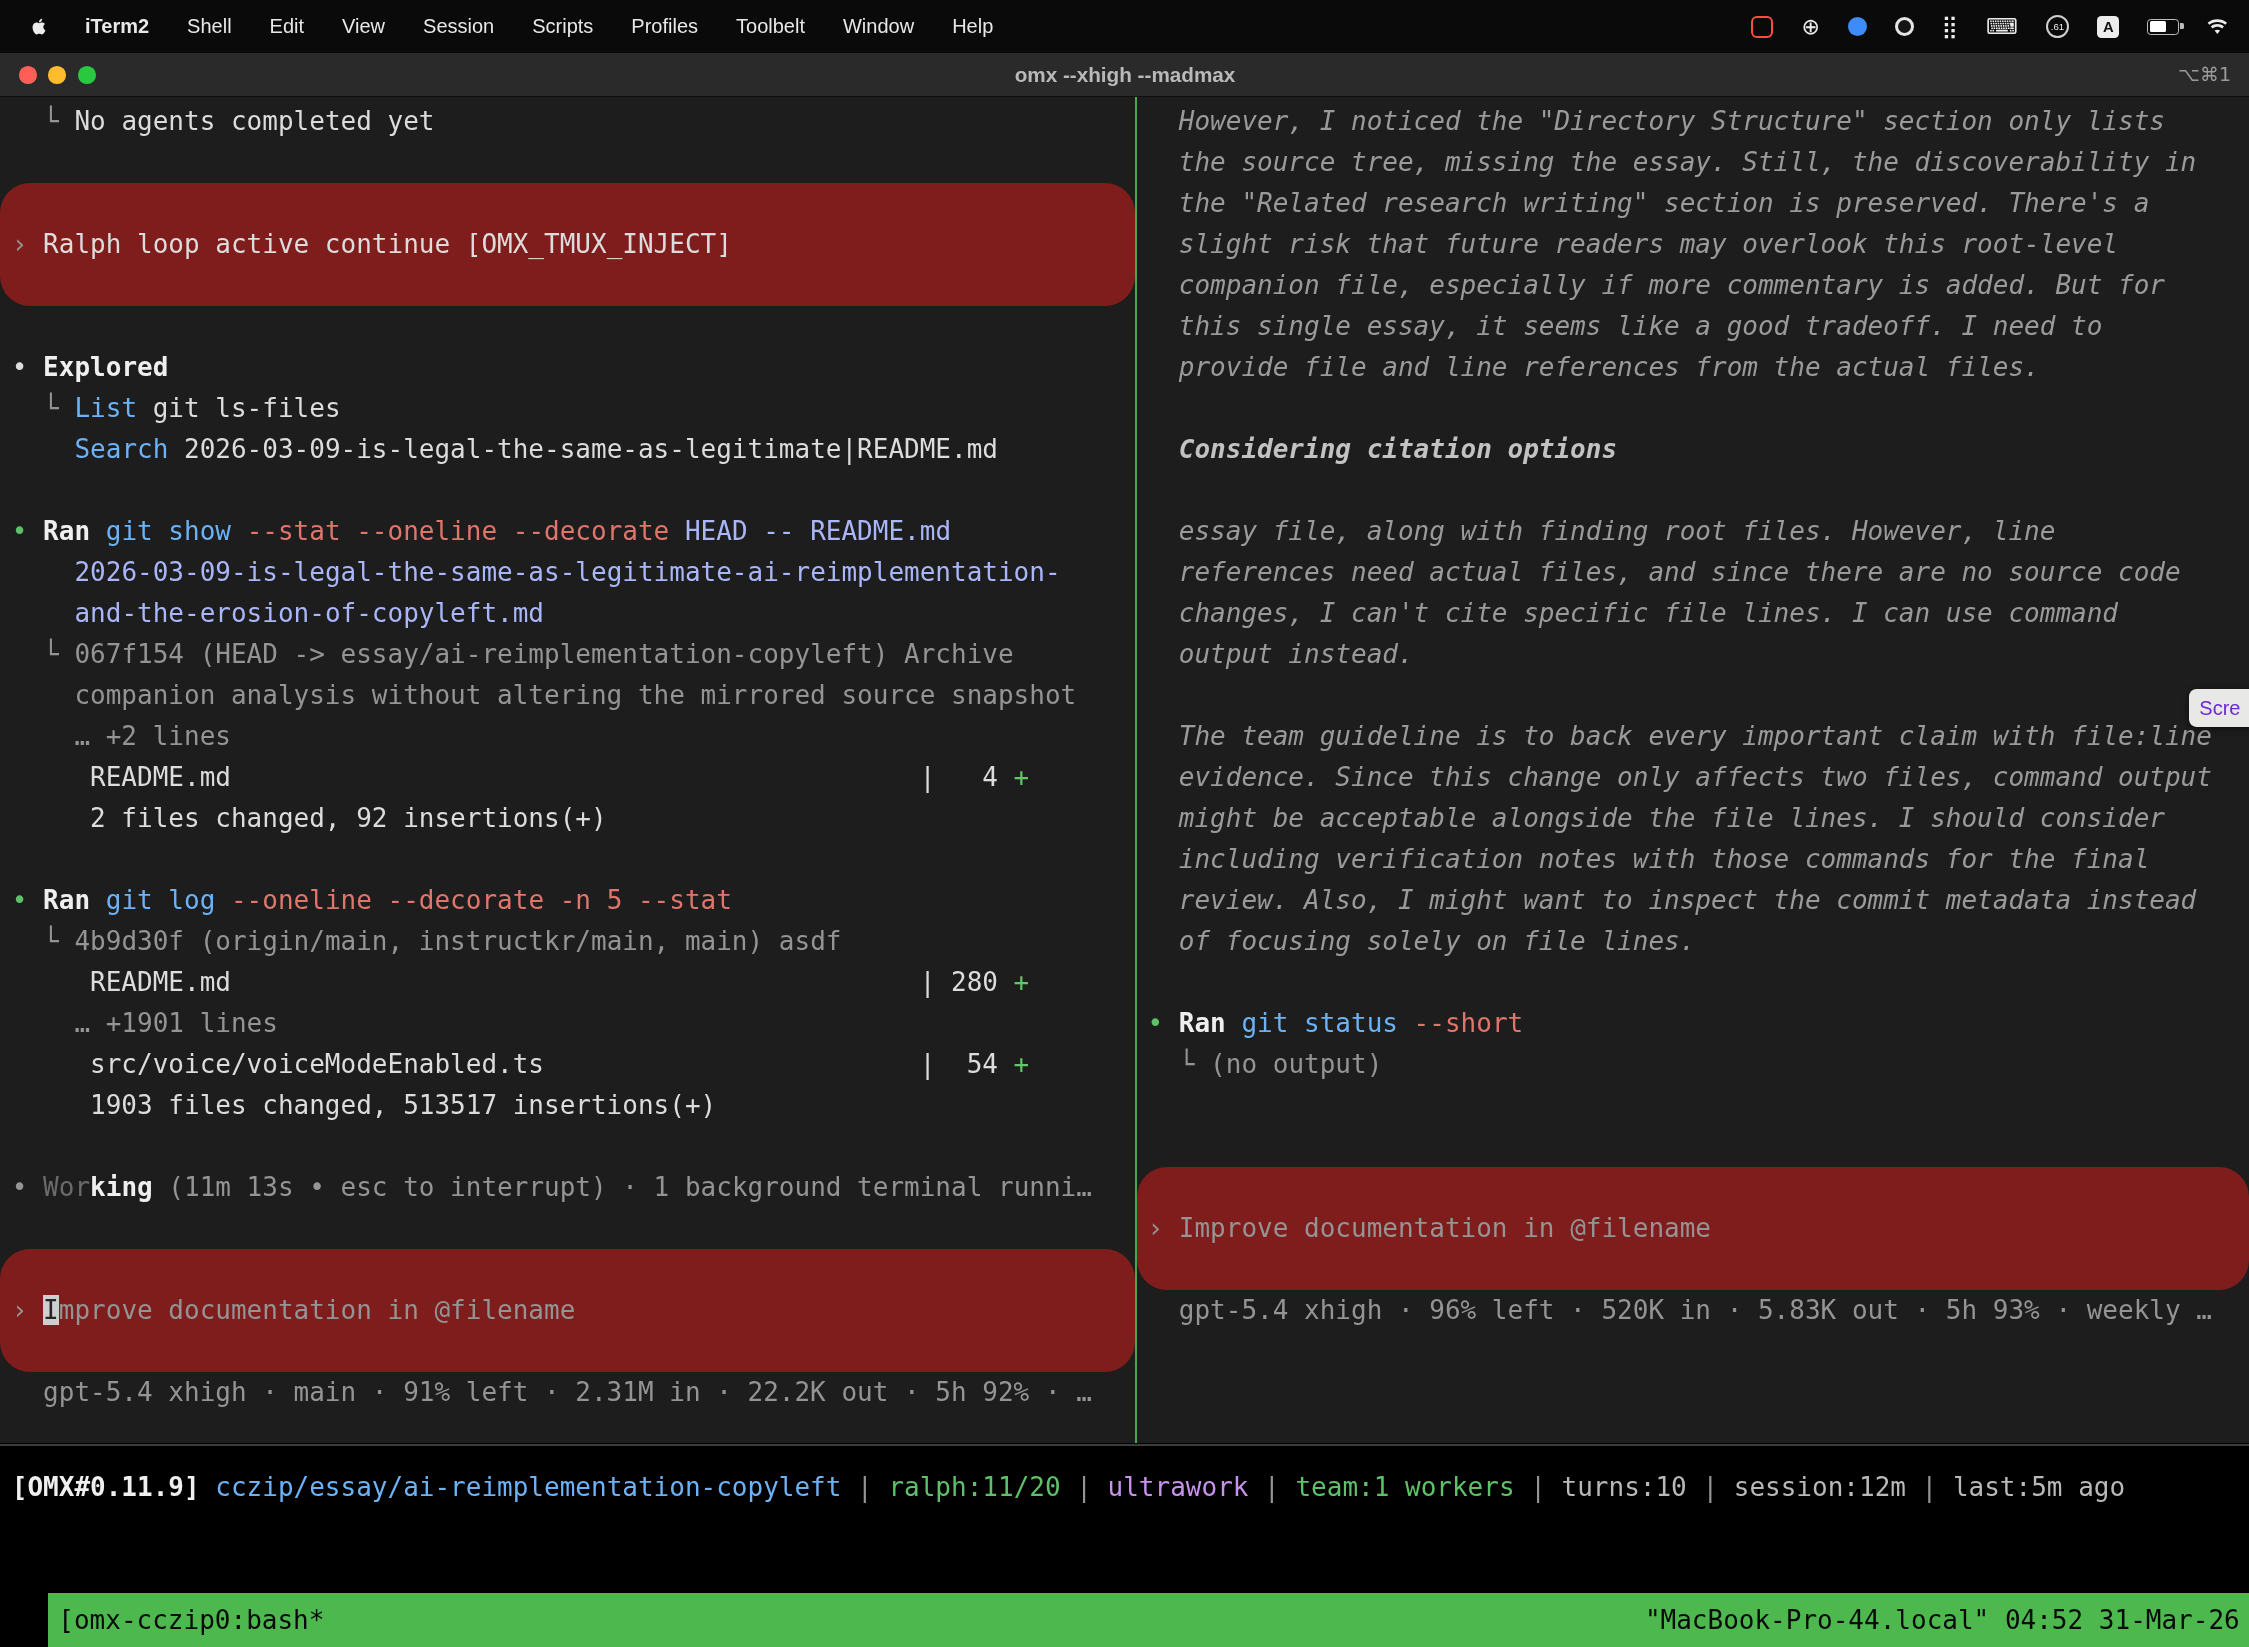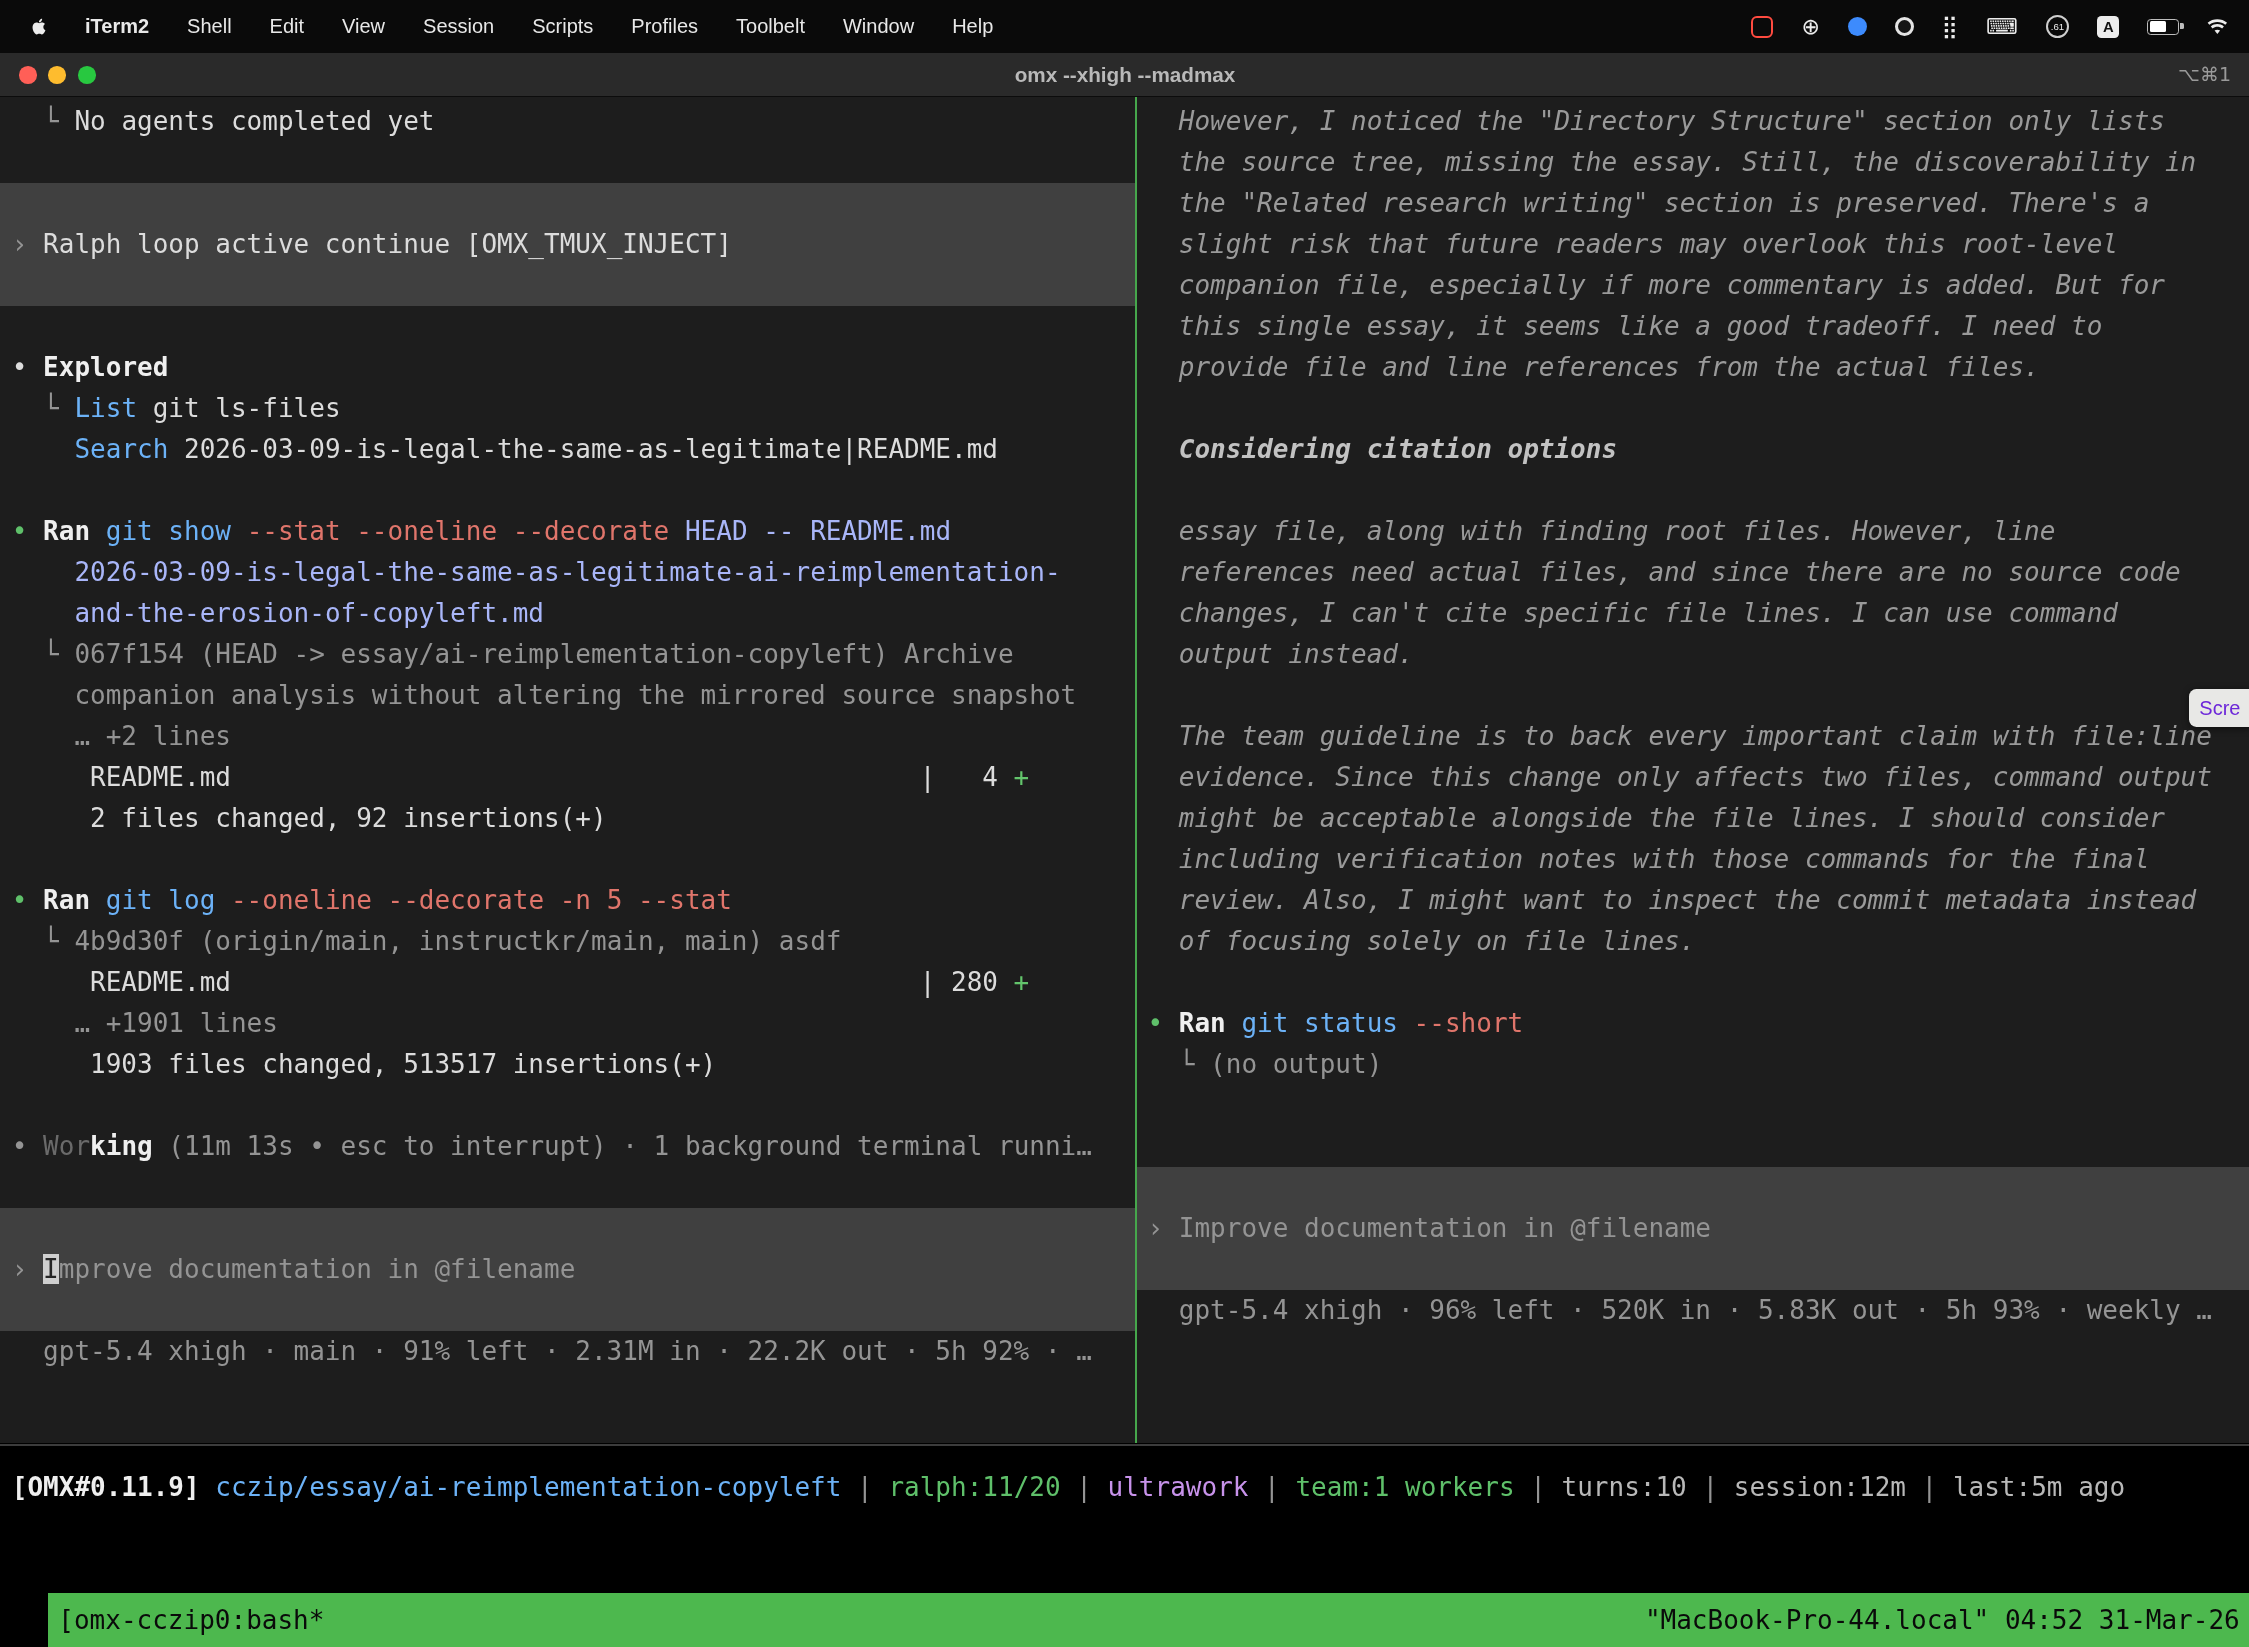--- a/index.html
+++ b/index.html
@@ -41,21 +41,21 @@
           font-family:"DejaVu Sans",sans-serif;font-size:19px;}
 
   
   .term{position:absolute;top:97px;left:0;width:2250px;height:1346px;background:#1d1d1d;
         display:flex;overflow:hidden;}
   .pane{box-sizing:border-box;overflow:hidden;}
   .pane-left{width:1135px;padding:4.4px 11.8px 0 11.8px;}
   .pane-divider{width:2.2px;background:#46a74c;}
   .pane-right{width:1112px;padding:4.4px 11.8px 0 10.3px;}
   .trow{height:41px;line-height:41px;font-size:26px;white-space:pre;overflow:hidden;color:#dcdcdc;}
-  .tbox{background:#404040;margin:0 -11.8px;padding:41px 11.8px;}
+  .tbox{background:#7f1d1d;margin:0 -11.8px;padding:41px 11.8px;border-radius:30px;}
   .pane-right .tbox{margin-left:-10.3px;padding-left:10.3px;}
 
   
   .s-fg{color:#dcdcdc;margin-top:16px;}
   .s-b{color:#efefef;font-weight:700;}
   .s-dim{color:#949494;}
   .s-dim2{color:#6a6a6a;}
   .s-grn{color:#5fc06a;}
   .s-blu{color:#6cb2f7;}
   .s-red{color:#e0756b;}
@@ -157,20 +157,21 @@
         <div class="trow"><span class="s-dim">  └ </span><span class="s-dim">067f154 (HEAD -&gt; essay/ai-reimplementation-copyleft) Archive</span></div>
         <div class="trow"><span class="s-dim">    companion analysis without altering the mirrored source snapshot</span></div>
         <div class="trow"><span class="s-dim">    … +2 lines</span></div>
         <div class="trow"><span class="s-fg">     README.md                                            |   4 </span><span class="s-plus">+</span></div>
         <div class="trow"><span class="s-fg">     2 files changed, 92 insertions(+)</span></div>
         <div class="trow"></div>
         <div class="trow"><span class="s-grn">• </span><span class="s-b">Ran </span><span class="s-blu">git log </span><span class="s-red">--oneline --decorate -n 5 --stat</span></div>
         <div class="trow"><span class="s-dim">  └ </span><span class="s-dim">4b9d30f (origin/main, instructkr/main, main) asdf</span></div>
         <div class="trow"><span class="s-fg">     README.md                                            | 280 </span><span class="s-plus">+</span></div>
         <div class="trow"><span class="s-dim">    … +1901 lines</span></div>
+        <div class="trow"><span class="s-fg">     src/voice/voiceModeEnabled.ts                        |  54 </span><span class="s-plus">+</span></div>
         <div class="trow"><span class="s-fg">     1903 files changed, 513517 insertions(+)</span></div>
         <div class="trow"></div>
         <div class="trow"><span class="s-dim">• </span><span class="s-dim2">Wor</span><span class="s-b">king</span><span class="s-dim"> (11m 13s • esc to interrupt) · 1 background terminal runni…</span></div>
         <div class="trow"></div>
         <div class="tbox">
           <div class="trow"><span class="s-dim">› </span><span class="s-cur">I</span><span class="s-dim">mprove documentation in @filename</span></div>
         </div>
         <div class="trow"><span class="s-dim">  gpt-5.4 xhigh · main · 91% left · 2.31M in · 22.2K out · 5h 92% · …</span></div>
       </div>
     <div class="pane-divider"></div>

